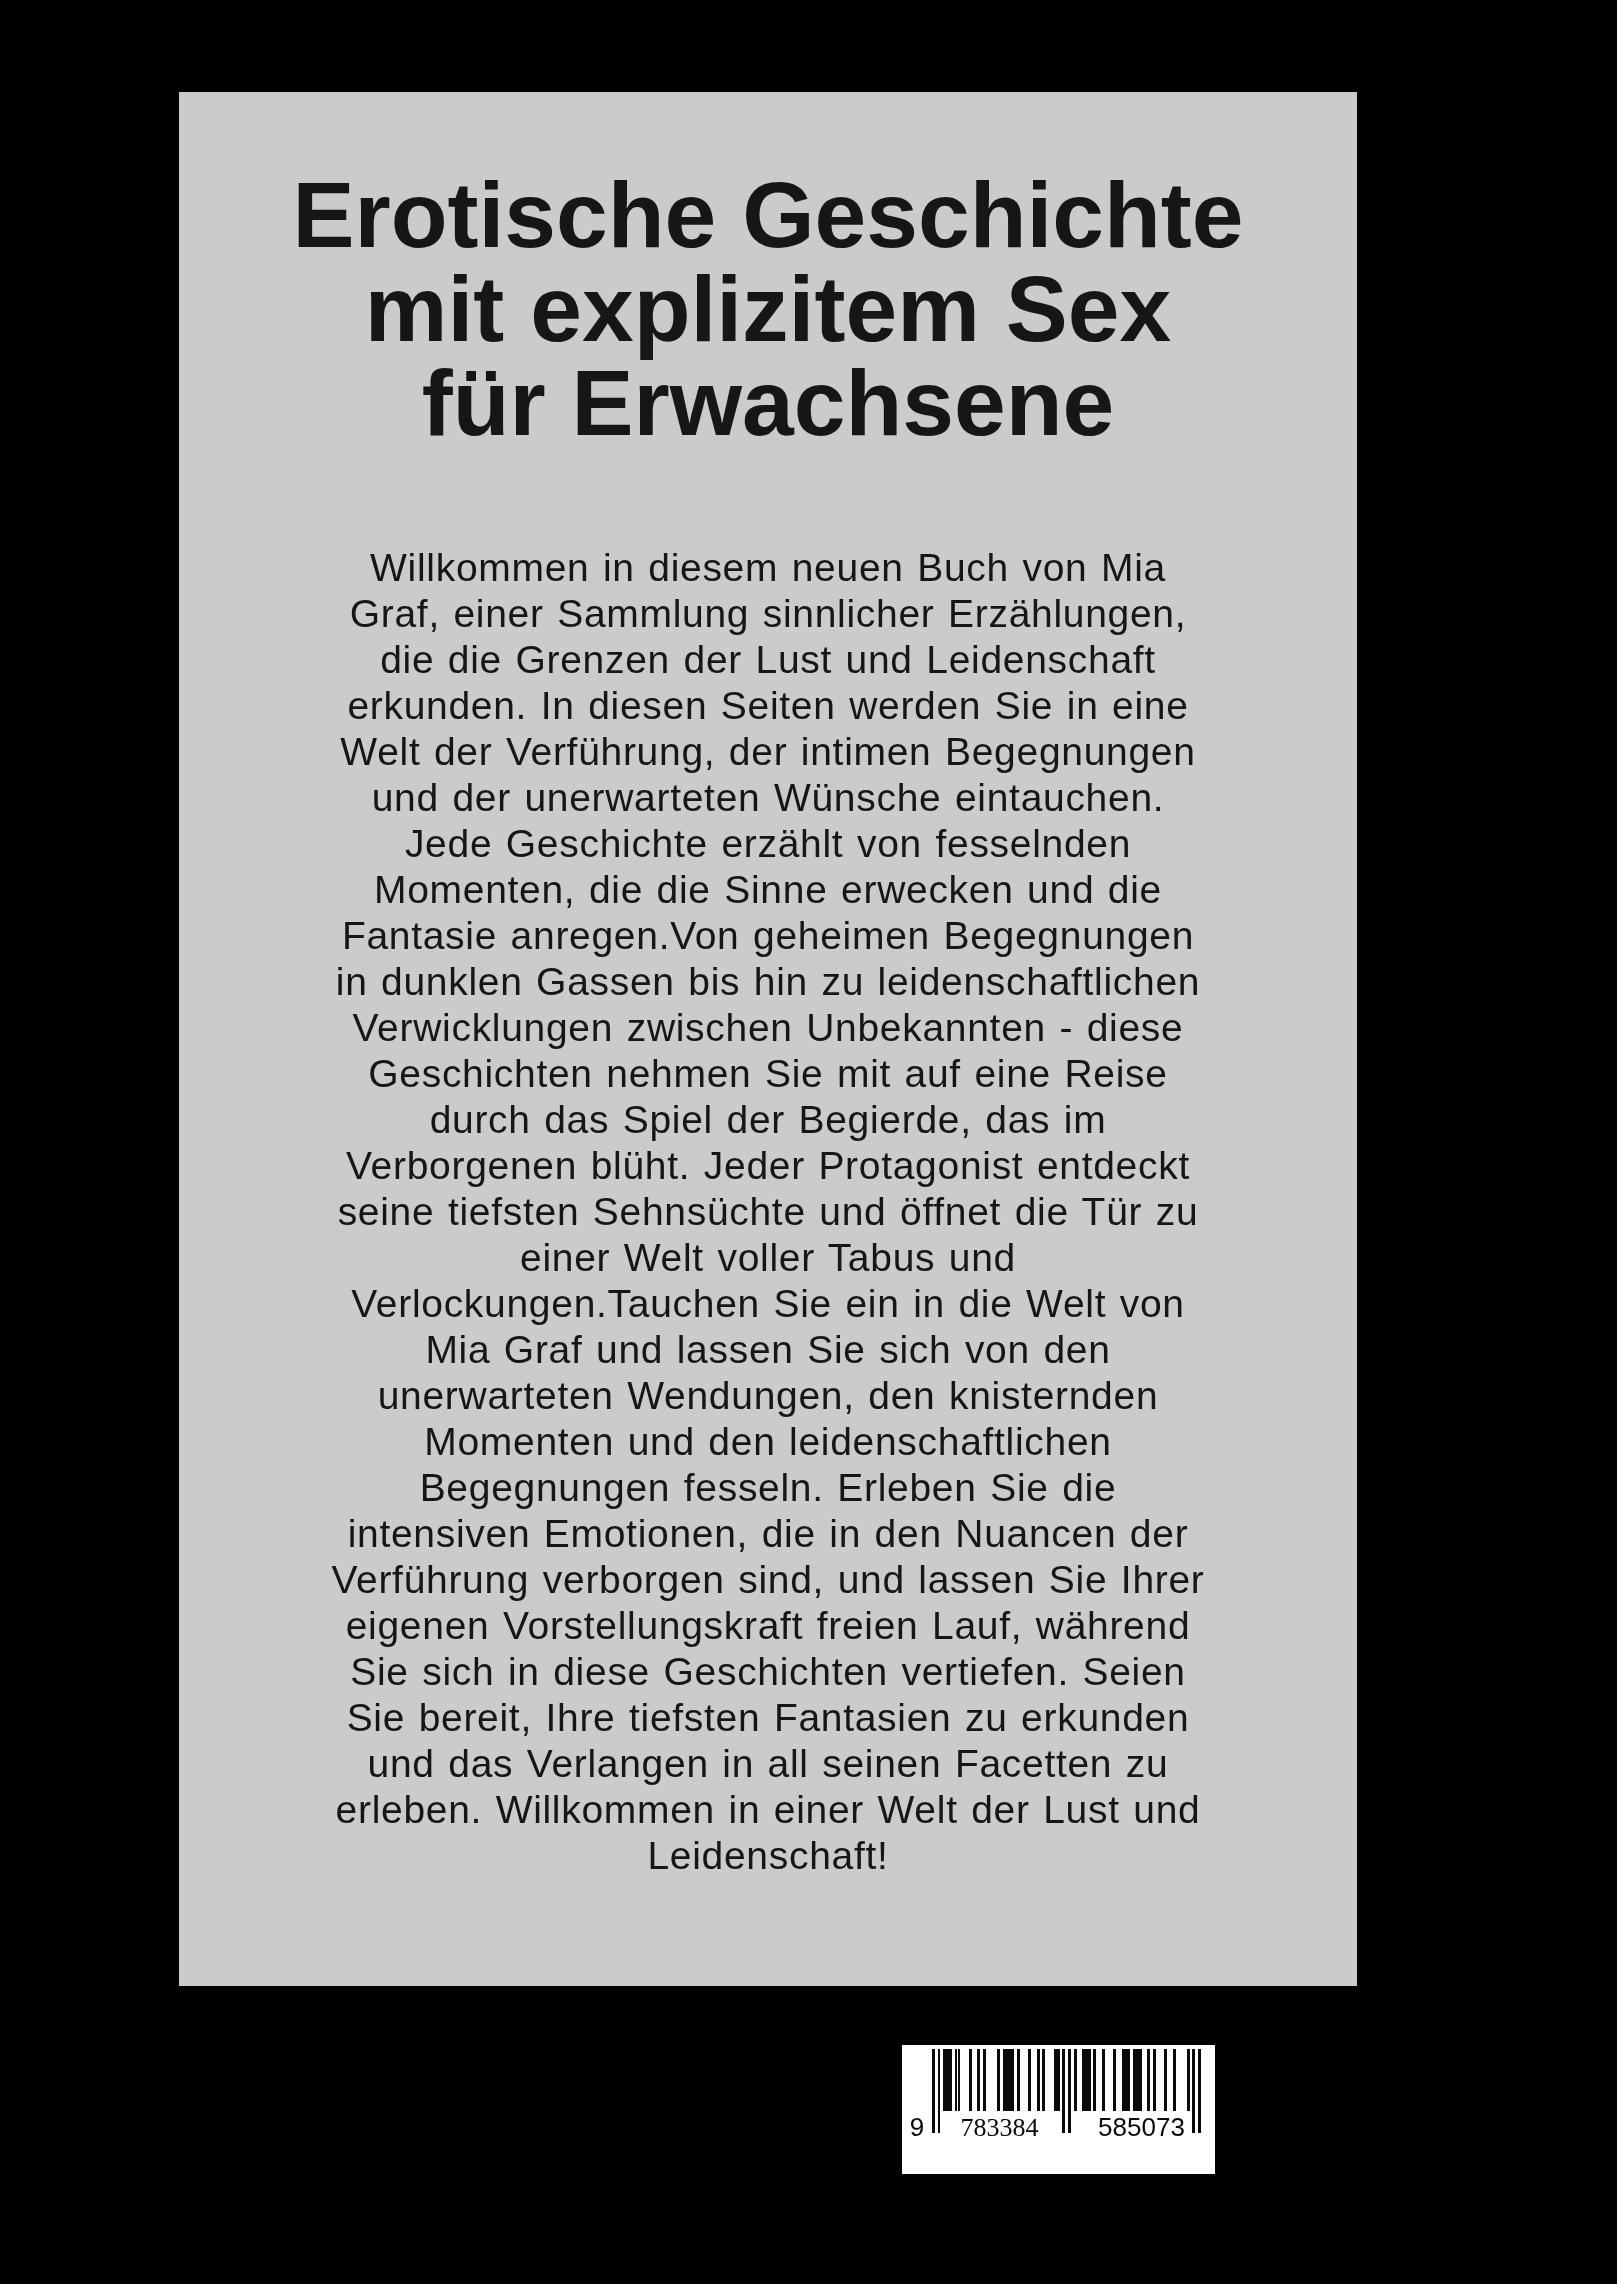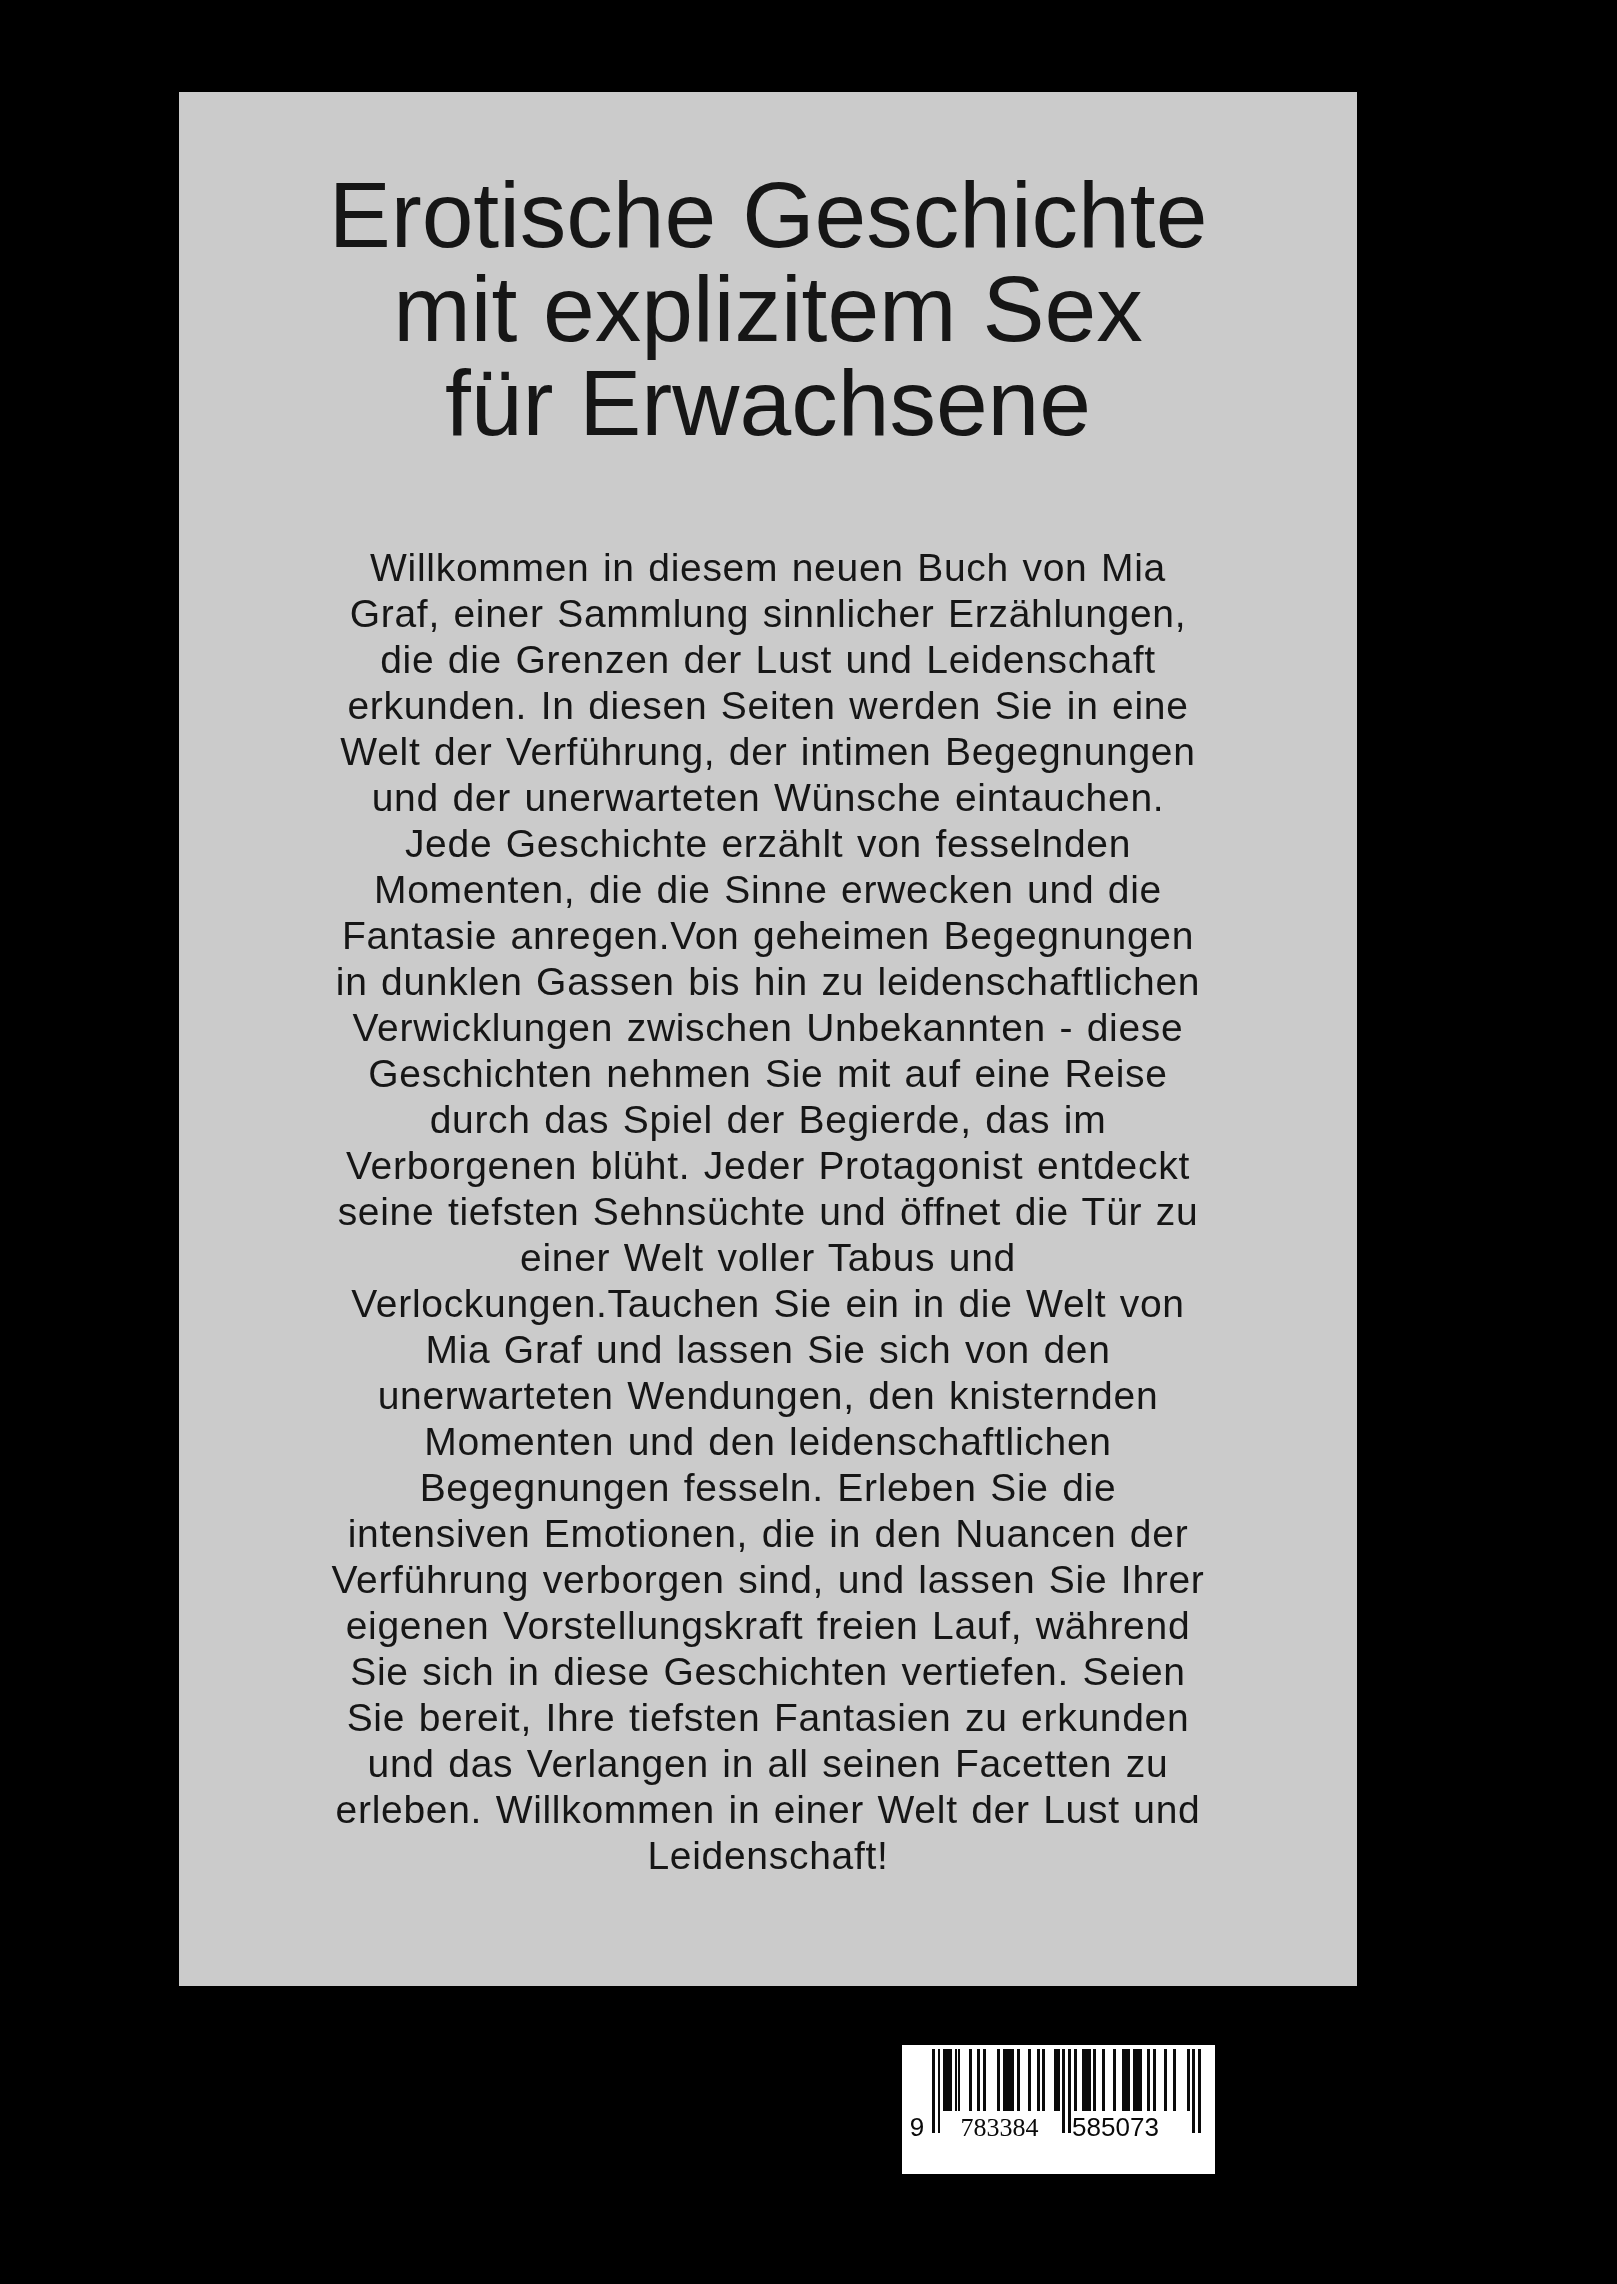--- a/index.html
+++ b/index.html
@@ -23,21 +23,21 @@
     width:1178px;height:1894px;
     background:var(--panel);
   }
   .cover-title{
     position:absolute;
     top:76px;left:0;right:0;
     margin:0;
     text-align:center;
     font-size:93px;
     line-height:94px;
-    font-weight:400;
+    font-weight:700;
     letter-spacing:0px;
     color:var(--ink);
     white-space:pre-line;
   }
   .cover-blurb{
     position:absolute;
     top:453px;left:40px;right:40px;
     margin:0;
     text-align:center;
     font-size:39px;
@@ -69,21 +69,21 @@
     top:69px;
     height:30px;
     font-size:26px;
     line-height:27px;
     font-weight:400;
     color:var(--bar);
     text-align:center;
   }
   .bc-prefix{left:0;width:30px;}
   .bc-left{left:38px;width:119px;font-family:Liberation Serif, serif;}
-  .bc-right{left:154px;width:119px;}
+  .bc-right{left:180px;width:119px;}
 </style>
 </head>
 <body>
 
 <div>
 
   <section class="panel">
     <h1 class="cover-title">Erotische Geschichte
 mit explizitem Sex
 für Erwachsene</h1>

